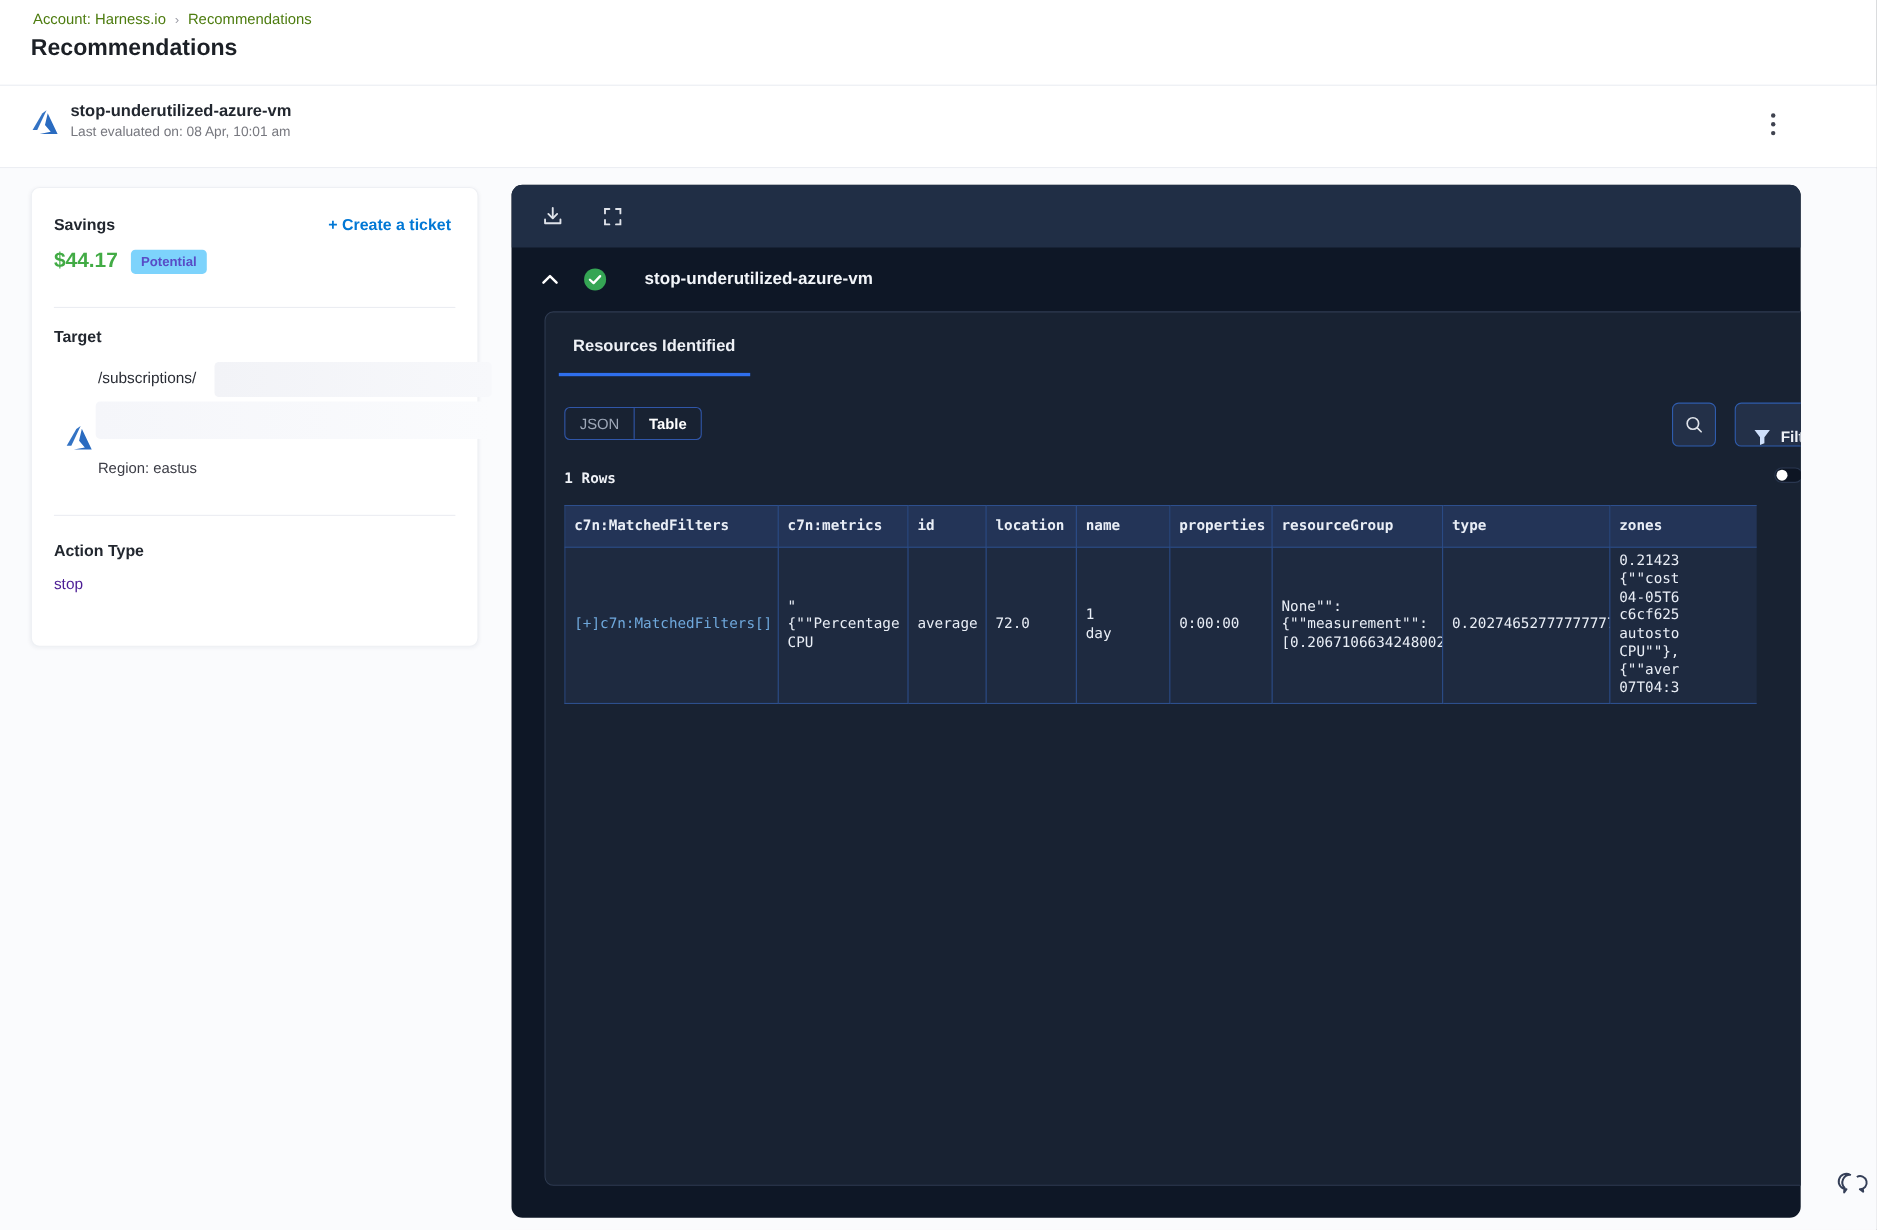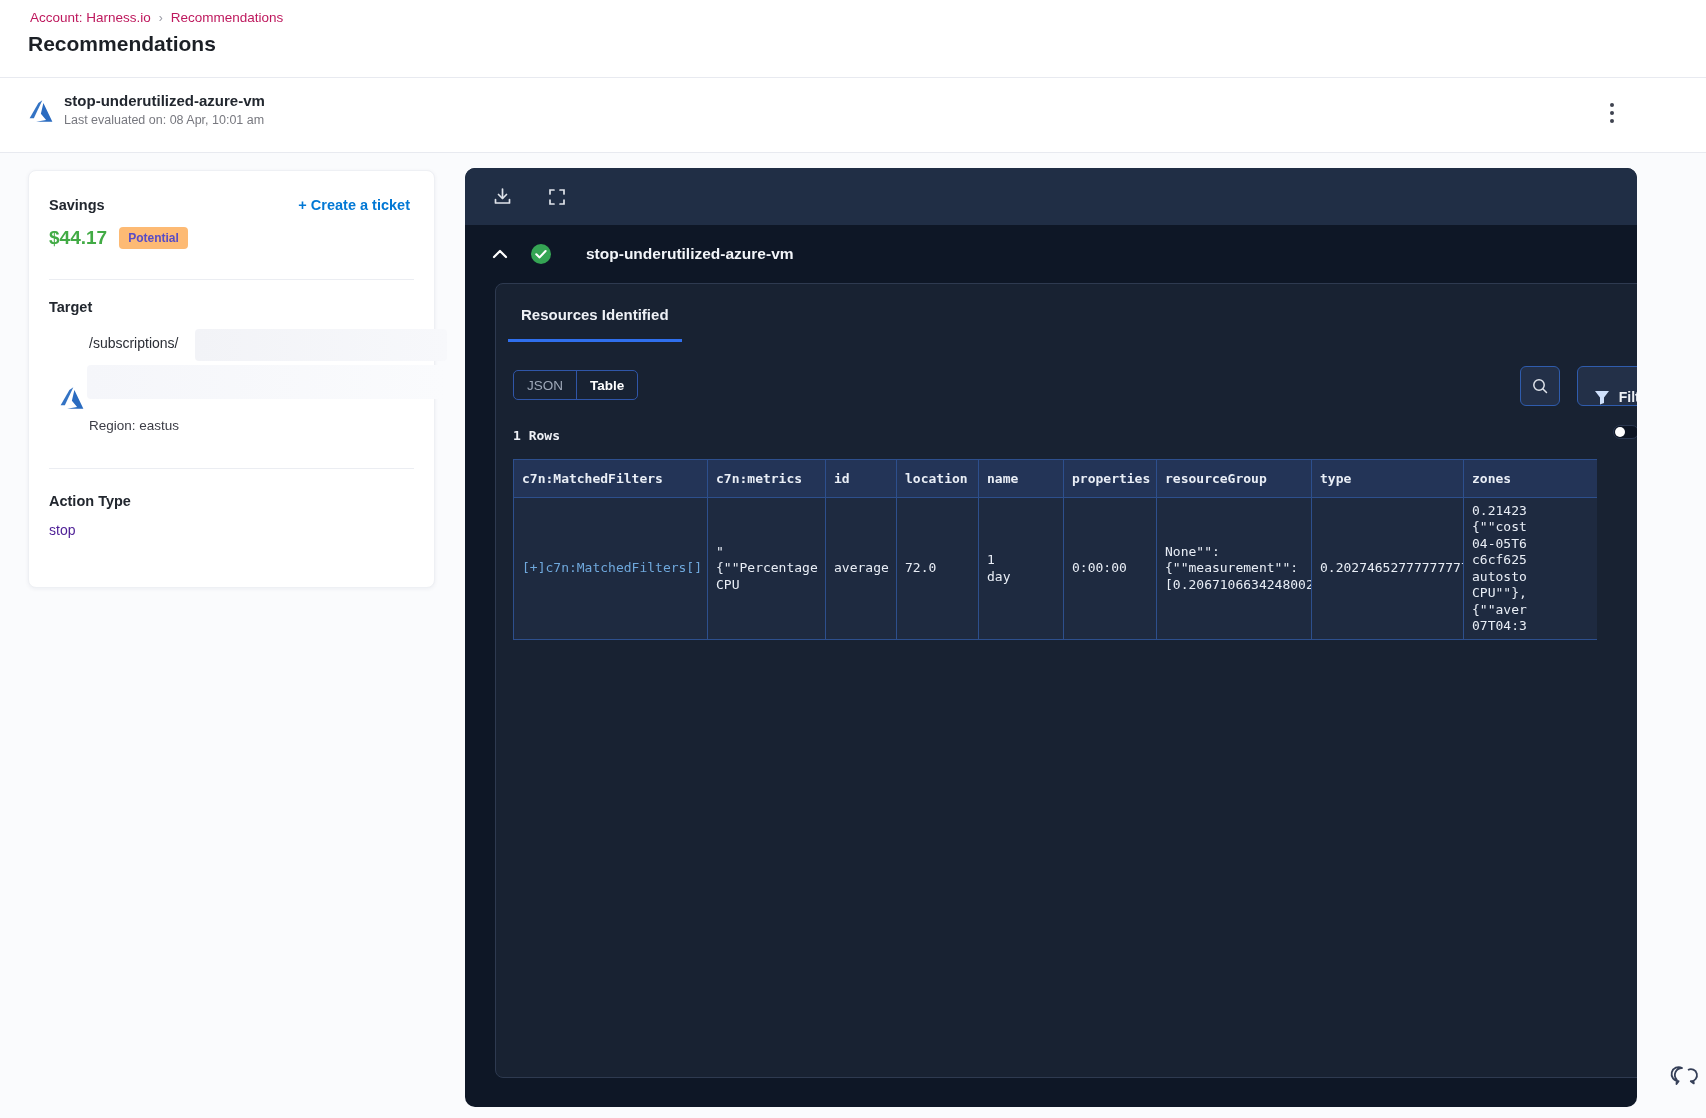--- a/index.html
+++ b/index.html
@@ -1,21 +1,21 @@
 <!DOCTYPE html>
 <html><head>
 <meta charset="utf-8">
 <style>
   * { margin:0; padding:0; box-sizing:border-box; }
   html,body { width:1706px; height:1118px; font-family:"Liberation Sans","DejaVu Sans",sans-serif; background:#ffffff; overflow:hidden; }
   .mono { font-family:"DejaVu Sans Mono","Liberation Mono",monospace; }
 
   
   .breadcrumb { position:absolute; left:30px; top:10px; font-size:13.5px; display:flex; gap:8px; align-items:center; }
-  .breadcrumb a { color:#be185d; text-decoration:none; cursor:pointer; }
+  .breadcrumb a { color:#4d7c0f; text-decoration:none; cursor:pointer; }
   .breadcrumb .sep { color:#9a9ba5; font-size:12px; }
   .page-title { position:absolute; left:28px; top:32px; font-size:21px; font-weight:700; color:#1c2026; }
   .hdiv { position:absolute; left:0; width:1706px; height:1px; background:#e8eaf0; }
   .div1 { top:77px; } .div2 { top:152px; }
 
   .rule-header { position:absolute; left:0; top:78px; width:1706px; height:74px; background:#fff; }
   .azure-lg { position:absolute; left:28px; top:20px; width:26px; height:26px; }
   .rule-name { position:absolute; left:64px; top:14px; font-size:15px; font-weight:700; color:#22272f; }
   .rule-sub { position:absolute; left:64px; top:35px; font-size:12.5px; color:#77787f; }
   .open-editor-btn { position:absolute; left:1368px; top:14px; height:40px; padding:0 18px; background:#f4f4f9; border:none; border-radius:8px; font-size:15px; font-weight:700; color:#4d5263; display:flex; align-items:center; gap:9px; cursor:pointer; font-family:inherit; }
@@ -24,21 +24,21 @@
 
   .content-bg { position:absolute; left:0; top:153px; width:1706px; height:965px; background:#fafbfd; }
 
   
   .card { position:absolute; left:28px; top:170px; width:407px; height:418px; background:#fff; border:1px solid #eef0f4; border-radius:8px; box-shadow:0 1px 4px rgba(20,30,60,.06); }
   .card .row1 { position:absolute; left:20px; right:24px; top:26px; display:flex; justify-content:space-between; align-items:flex-start; }
   .savings-label { font-size:14.5px; font-weight:700; color:#22272f; }
   .create-ticket { font-size:14.5px; font-weight:700; color:#0278d5; text-decoration:none; cursor:pointer; }
   .amount-row { position:absolute; left:20px; top:56px; display:flex; align-items:center; gap:12px; }
   .amount { font-size:19px; font-weight:700; color:#42ab45; }
-  .badge { font-size:12px; font-weight:600; color:#584cc6; background:#fdba74; padding:4px 9px; border-radius:4px; }
+  .badge { font-size:12px; font-weight:600; color:#584cc6; background:#7dd3fc; padding:4px 9px; border-radius:4px; }
   .cdiv { position:absolute; left:20px; right:20px; height:1px; background:#ebedf2; }
   .cdiv1 { top:108px; } .cdiv2 { top:297px; } 
   .target-label { position:absolute; left:20px; top:128px; font-size:14.5px; font-weight:700; color:#22272f; }
   .target-path { position:absolute; left:60px; top:164px; font-size:14px; color:#2a2d35; }
   .blur1 { position:absolute; left:166px; top:158px; width:252px; height:32px; background:linear-gradient(90deg,#f2f3f7,#f7f8fb); border-radius:4px; }
   .blur2 { position:absolute; left:58px; top:194px; width:360px; height:34px; background:linear-gradient(90deg,#f5f6fa,#fafbfd); border-radius:4px; }
   .azure-sm { position:absolute; left:30px; top:214px; width:26px; height:26px; }
   .region { position:absolute; left:60px; top:247px; font-size:13.5px; color:#3c3d46; }
   .action-label { position:absolute; left:20px; top:322px; font-size:14.5px; font-weight:700; color:#22272f; }
   .action-value { position:absolute; left:20px; top:351px; font-size:14px; color:#4c1d95; }

